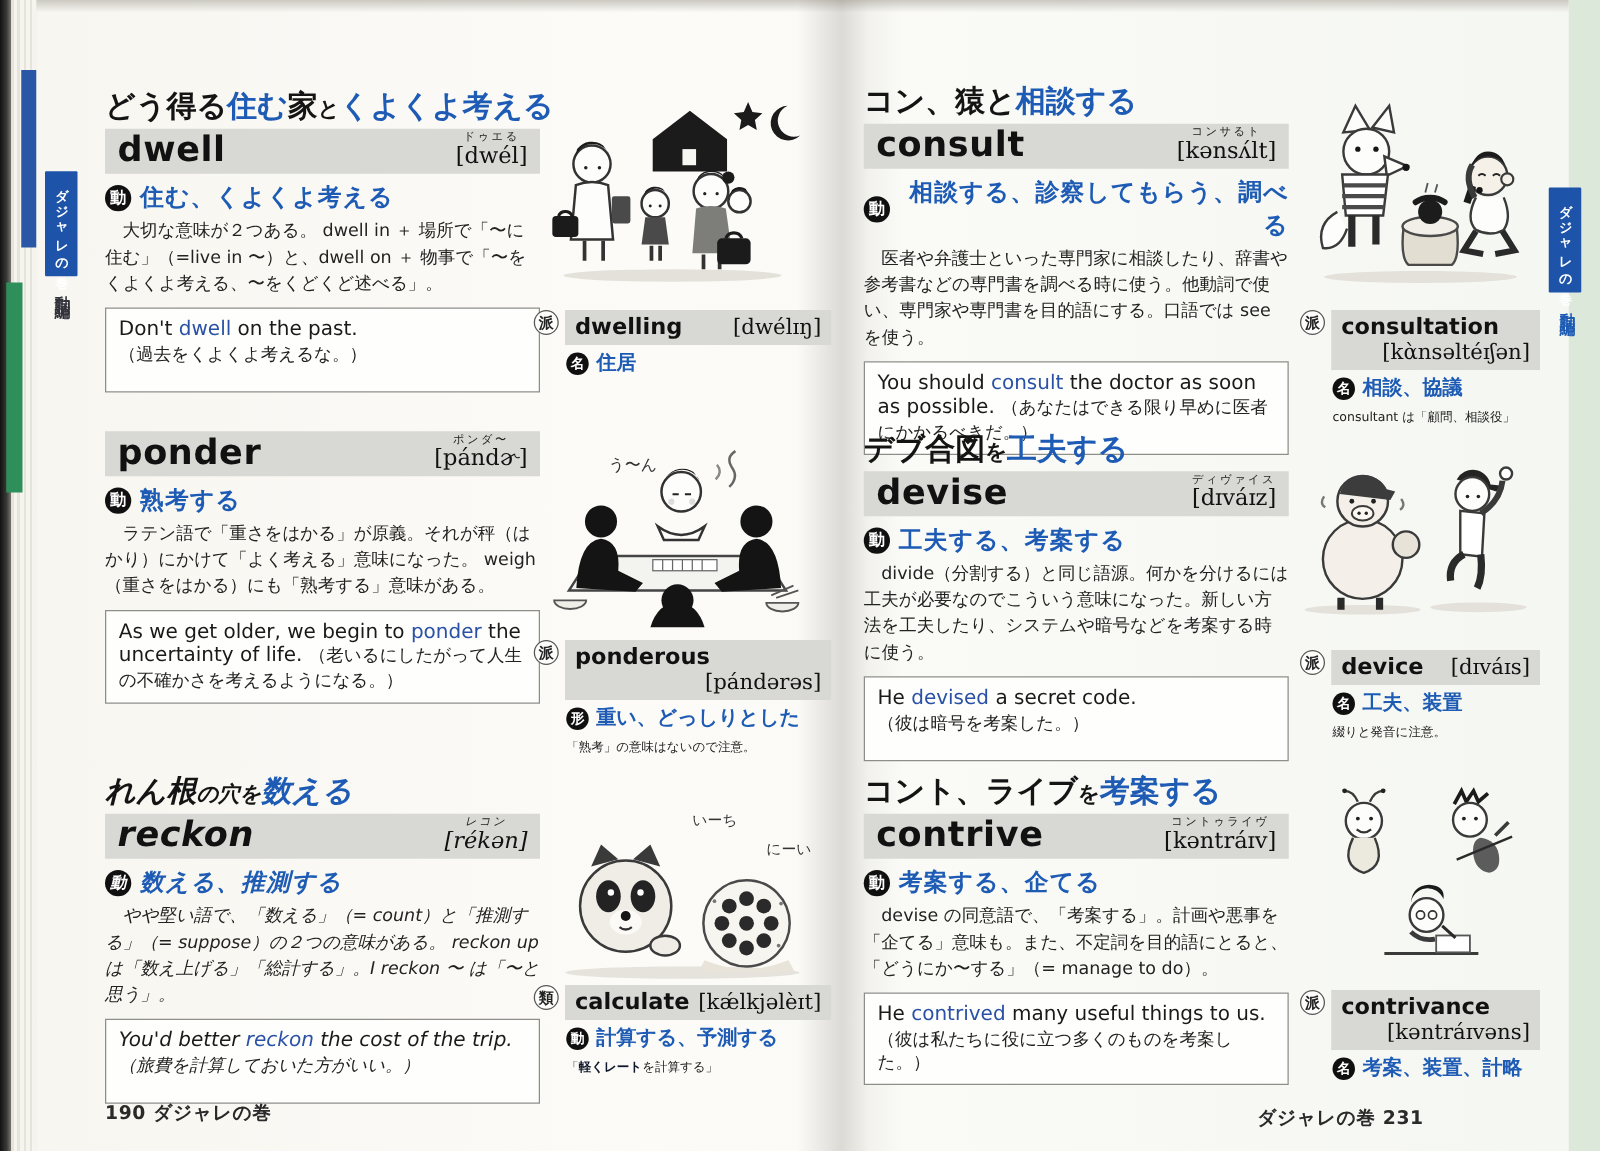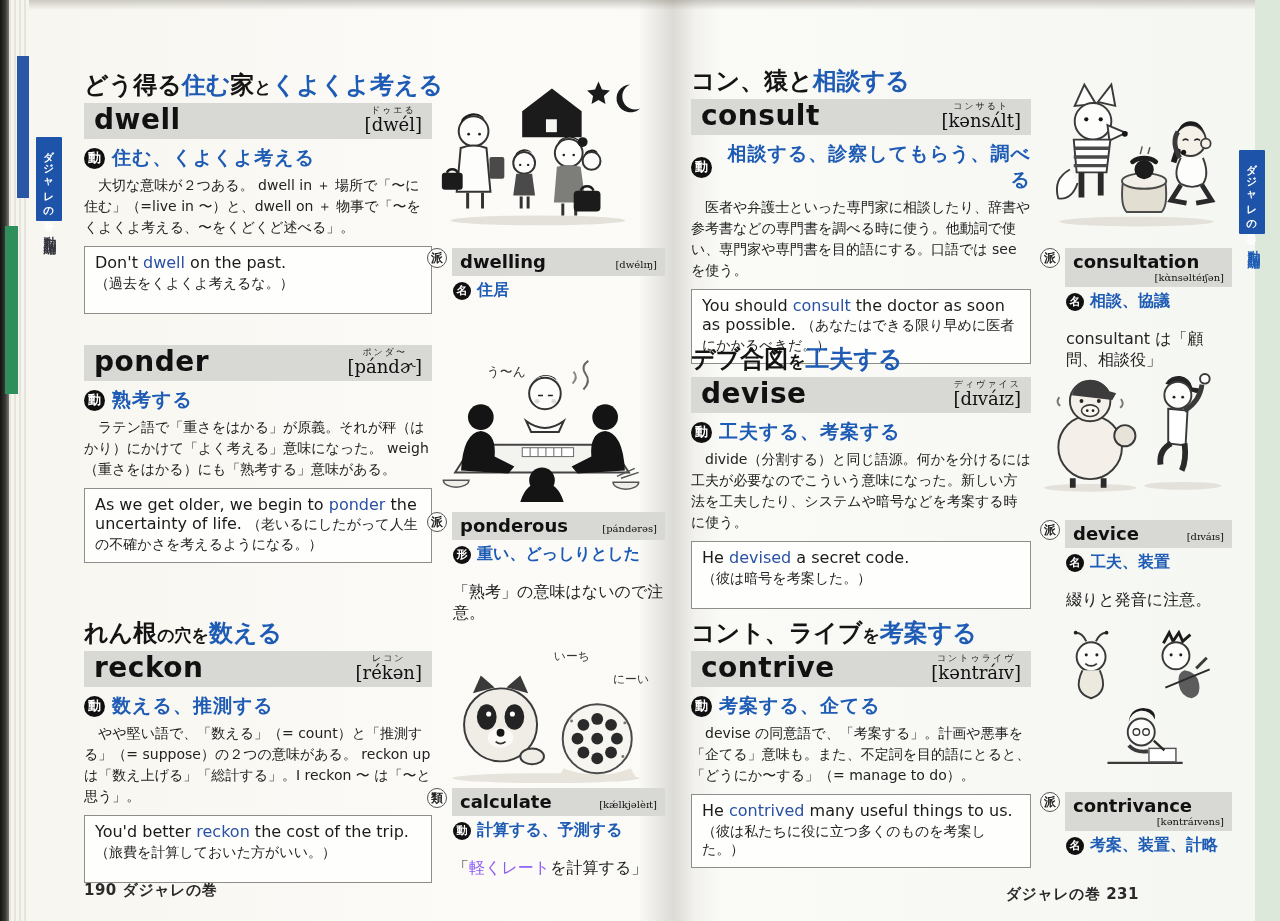--- a/index.html
+++ b/index.html
@@ -66,25 +66,25 @@
   .page.left .illus{left:398px;}
   .page.right .illus{left:372px;}
 
   .deriv{position:absolute;}
   .page.left .deriv{left:398px;width:238px;}
   .page.right .deriv{left:372px;width:192px;}
   .deriv-head{display:flex;align-items:flex-start;gap:5px;}
   .deriv-bar{background:#d8d8d5;padding:3px 8px 4px 8px;display:flex;flex-wrap:wrap;
       align-items:baseline;flex:1;}
   .deriv-word{font-size:18px;font-weight:bold;color:#111;}
-  .deriv-pron{font-family:"DejaVu Serif","Liberation Serif",serif;font-size:10px;color:#111;margin-left:auto;}
+  .deriv-pron{font-family:"DejaVu Serif","Liberation Serif",serif;font-size:17px;color:#111;margin-left:auto;}
   .deriv-meaning-row{display:flex;align-items:center;gap:6px;margin-top:4px;margin-left:26px;}
   .deriv-meaning{color:#1d5bb4;font-weight:bold;font-size:16px;}
-  .deriv-note{margin:17px 0 0 26px;font-size:16px;color:#222;}
-  .deriv-note .key{color:#8b5cf6;}
+  .deriv-note{margin:6px 0 0 26px;font-size:10px;color:#222;}
+  .deriv-note .key{color:#0f172a;font-weight:bold;}
 
   .footer{position:absolute;font-size:15px;font-weight:bold;color:#2a2a2a;letter-spacing:0.5px;}
   .footer.left-f{left:55px;top:881px;}
   .footer.right-f{right:95px;top:885px;}
 
   svg text{font-family:"DejaVu Sans","Liberation Sans",sans-serif;fill:#333;}
 </style>
 </head>
 <body>
 
@@ -218,21 +218,21 @@
           <span class="deriv-pron">[pándərəs]</span>
         </div>
       </div>
       <div class="deriv-meaning-row">
         <span class="badge sm">形</span>
         <span class="deriv-meaning">重い、どっしりとした</span>
       </div>
       <p class="deriv-note">「熟考」の意味はないので注意。</p>
     </aside>
 
-    <section class="entry" style="top:618px;">
+    <section class="entry" style="top:618px;font-style:italic;">
       <h2 class="headline"><span class="hb">れん根</span><span class="hb hs">の穴を</span><span class="ha">数える</span></h2>
       <div class="hw-bar">
         <span class="hw">reckon</span>
         <span class="pron-wrap"><span class="kana">レコン</span><span class="pron">[rékən]</span></span>
       </div>
       <div class="meaning-row">
         <span class="badge">動</span>
         <span class="meaning">数える、推測する</span>
       </div>
       <p class="body-text">やや堅い語で、「数える」（= count）と「推測する」（= suppose）の２つの意味がある。 reckon up は「数え上げる」「総計する」。I reckon 〜 は「〜と思う」。</p>

